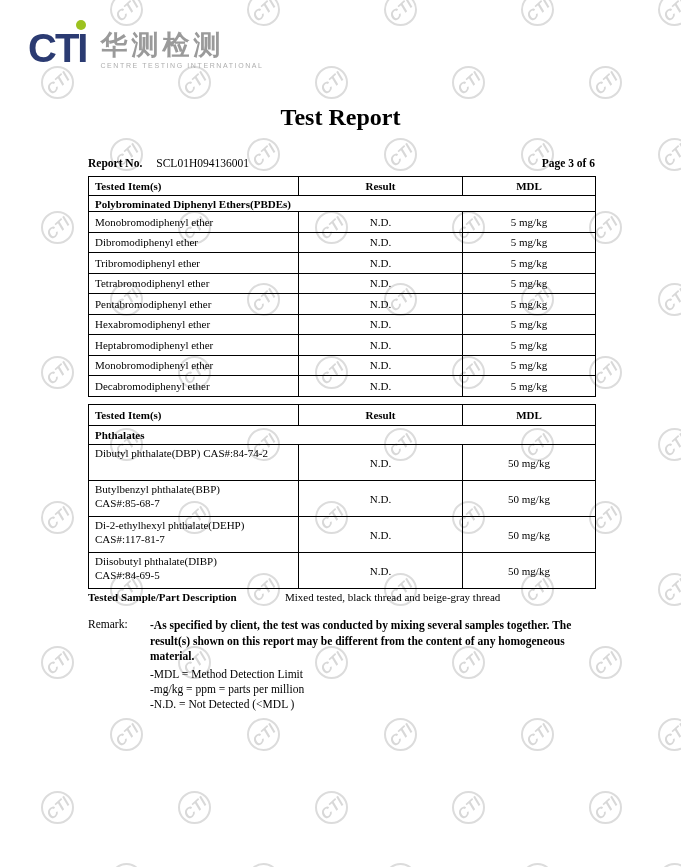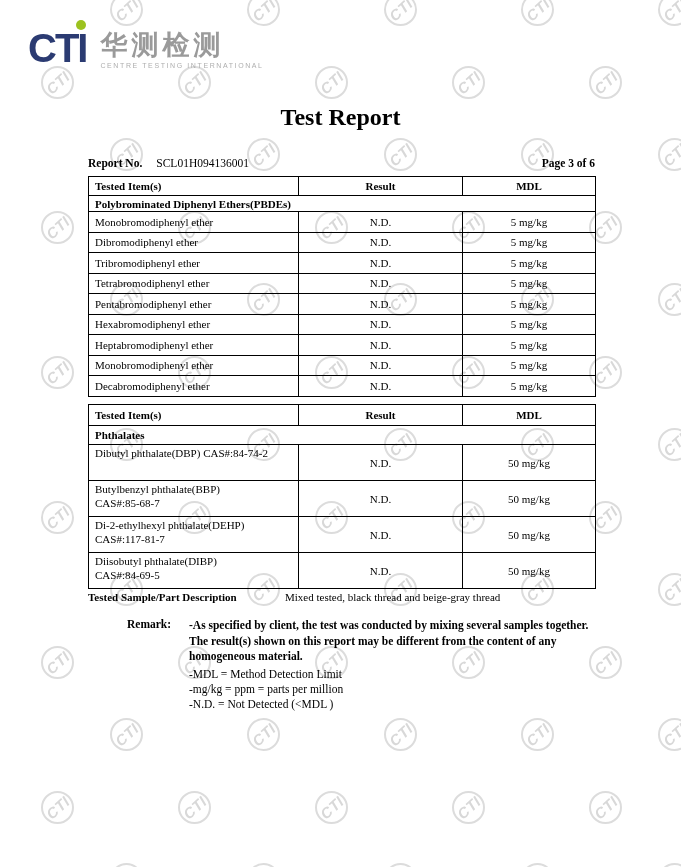--- a/index.html
+++ b/index.html
@@ -85,21 +85,21 @@
   
   .sample{
     position:absolute;left:88px;top:591px;width:507px;
     display:flex;font-size:11px;
   }
   .sample .lbl{font-weight:bold;width:197px;flex:0 0 197px;}
   .remark{
     position:absolute;left:88px;top:618px;width:510px;
     display:flex;font-size:11.5px;
   }
-  .remark .lbl{font-weight:bold;width:62px;flex:0 0 62px;margin-left:39px;}
+  .remark .lbl{font-weight:normal;width:62px;flex:0 0 62px;}
   .remark-body{width:434px;}
   .remark-par{font-weight:bold;line-height:15.5px;margin:0 0 2px 0;}
   .remark-note{line-height:15px;}
 </style>
 </head>
 <body>
 
 <div class="page">
 
   <div class="wm-layer">

